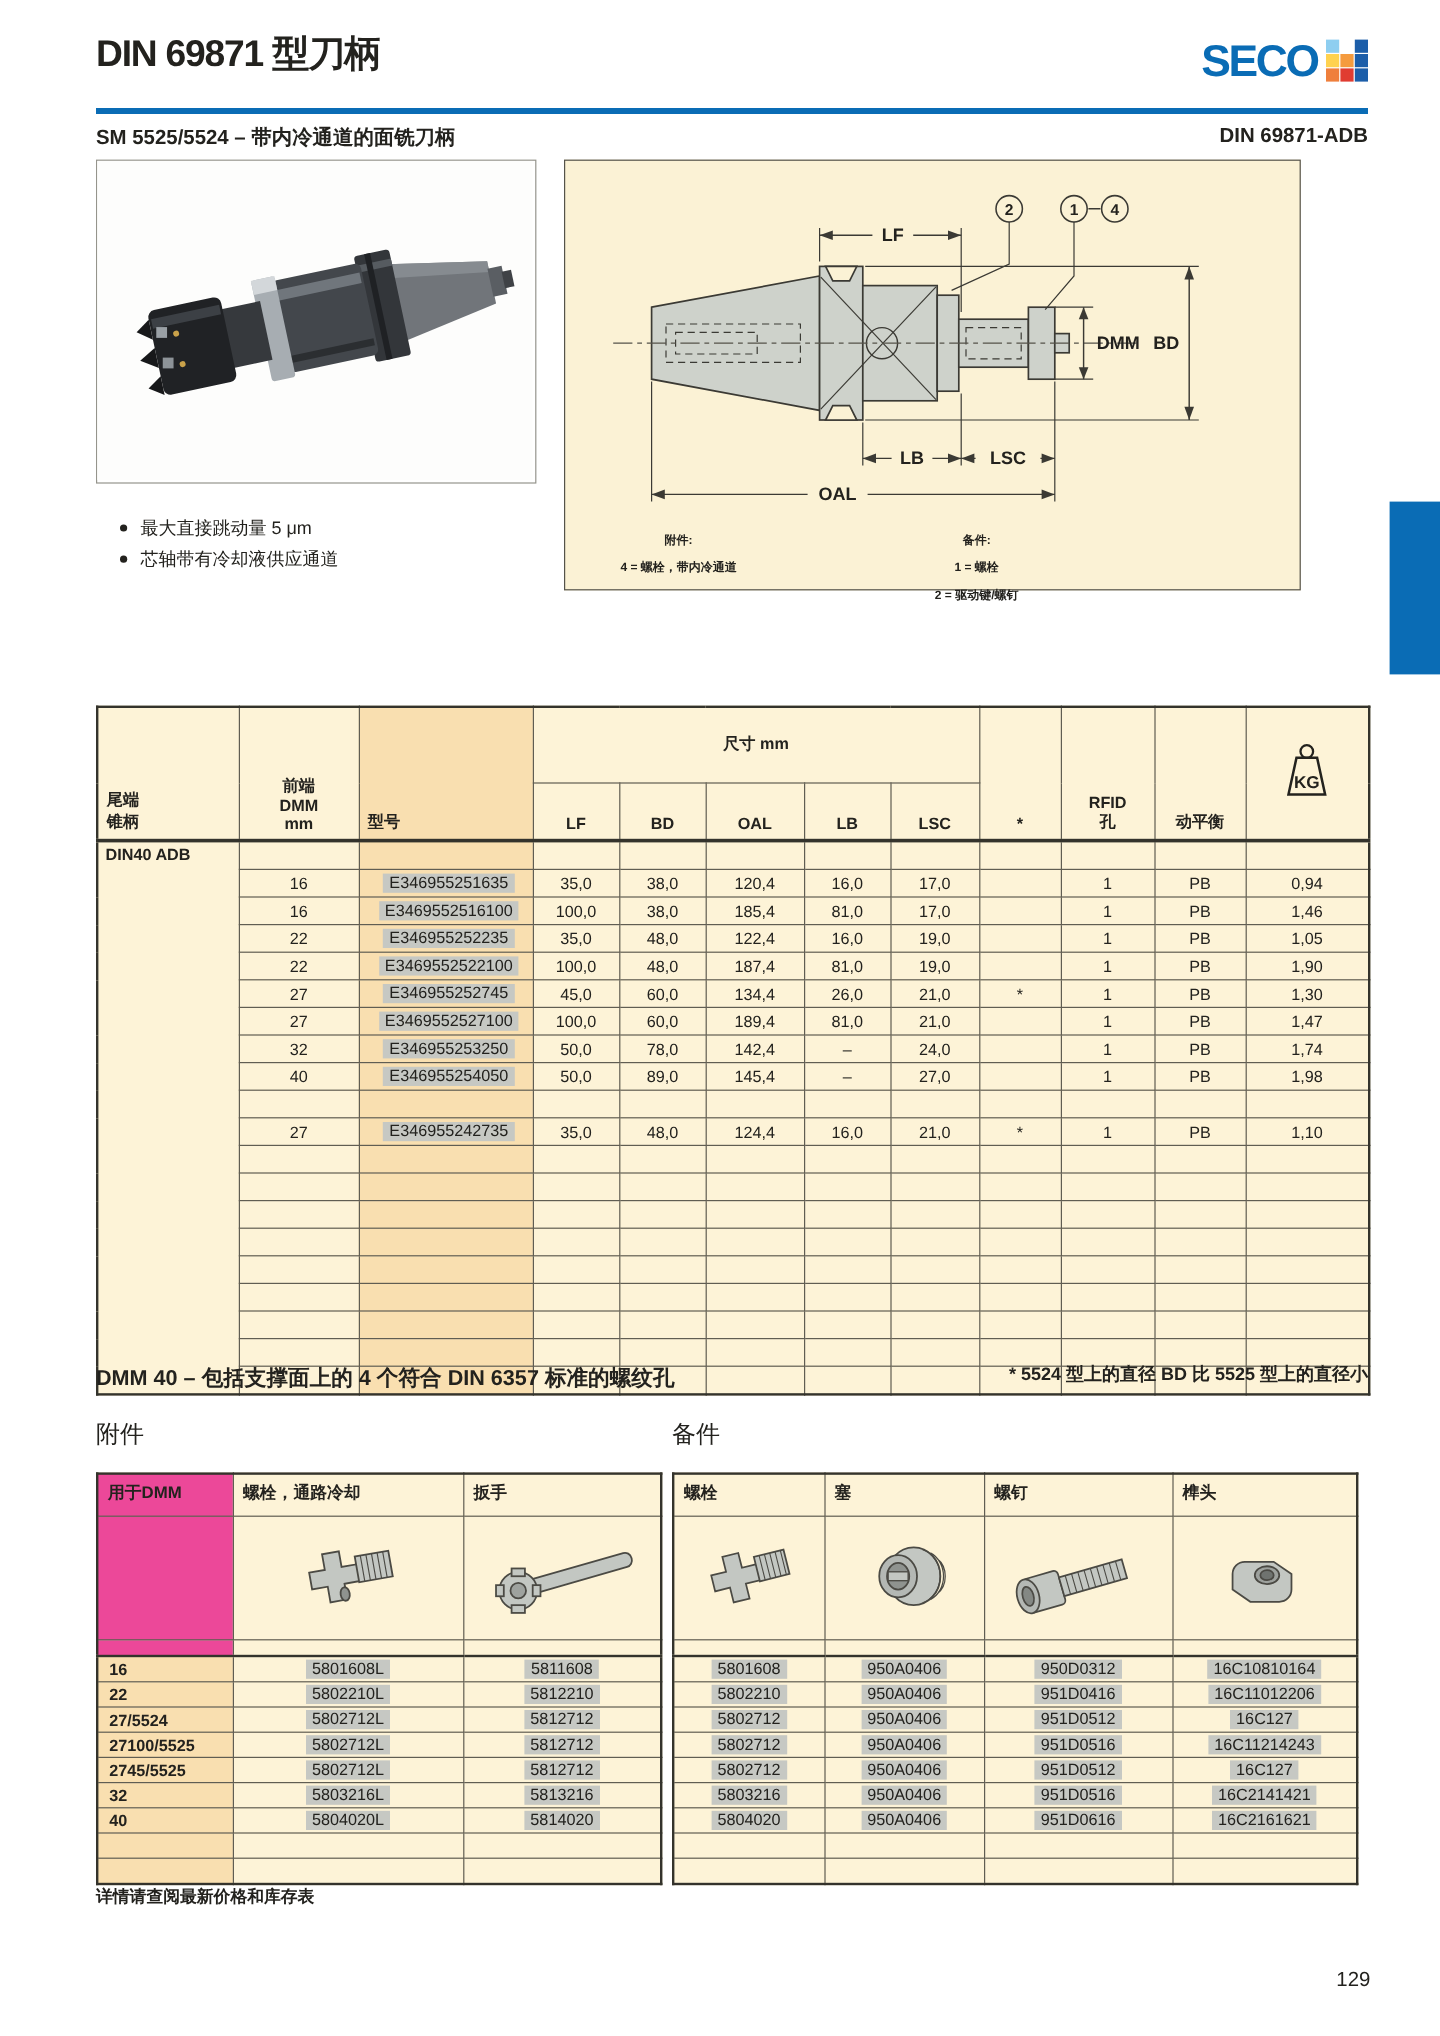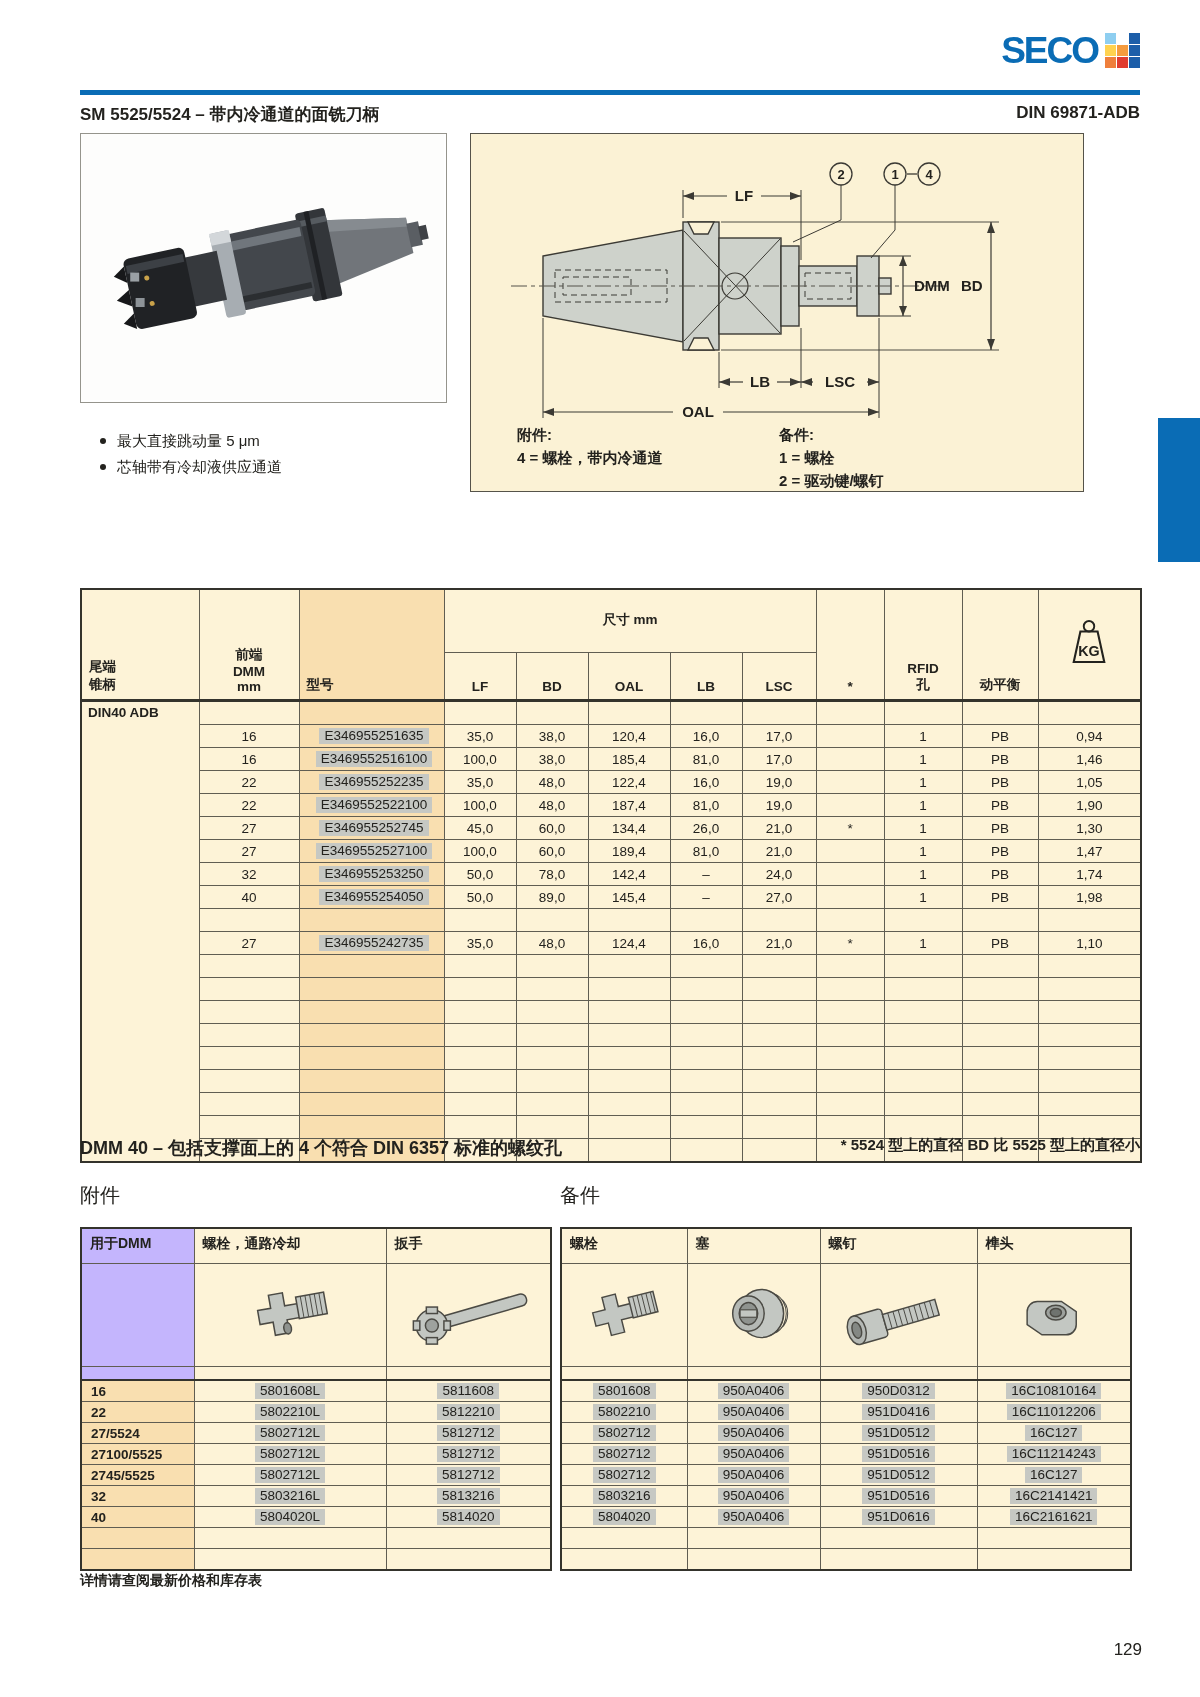--- a/index.html
+++ b/index.html
@@ -13,21 +13,21 @@
   .rule{position:absolute;left:80px;right:60px;top:90px;height:5px;background:#0a6cb5;}
   .sub-left{position:absolute;left:80px;top:103px;font-size:17px;font-weight:bold;}
   .sub-right{position:absolute;right:60px;top:103px;font-size:17px;font-weight:bold;}
   
   .photo-box{position:absolute;left:80px;top:133px;width:365px;height:268px;border:1px solid #95948c;background:#fff;}
   .features{position:absolute;left:82px;top:408px;font-size:15px;list-style:none;margin:18px;padding:0;}
   .features li{margin:4px 0;line-height:22px;}
   .features li::before{content:"";display:inline-block;width:6px;height:6px;border-radius:50%;background:#23221e;margin-right:11px;vertical-align:2px;}
   
   .diagram-box{position:absolute;left:470px;top:133px;width:612px;height:357px;background:#fbf2d5;border:1px solid #55534a;}
-  .diag-notes{position:absolute;top:289px;left:46px;font-size:15px;font-weight:bold;line-height:23px;}
+  .diag-notes{position:absolute;top:305px;left:46px;font-size:10px;font-weight:bold;line-height:23px;text-align:center;}
   .diag-notes.right{left:308px;}
   .blue-tab{position:absolute;right:0;top:418px;width:42px;height:144px;background:#0a6cb5;}
   
   .main-table{position:absolute;left:80px;top:588px;width:1060px;border-collapse:collapse;table-layout:fixed;
               background:#fdf3d7;font-size:13.5px;border:2px solid #34332c;}
   .main-table th,.main-table td{border:1px solid #605d52;}
   .main-table thead{border-bottom:3px solid #34332c;}
   .main-table th{font-weight:bold;vertical-align:bottom;text-align:center;padding:3px 4px 5px 4px;font-size:13.5px;}
   .main-table .th-left{text-align:left;padding-left:7px;}
   .main-table .dims-group{vertical-align:middle;height:54px;}
@@ -45,31 +45,32 @@
   .sec-acc{left:80px;} .sec-sp{left:560px;}
   
   .btab{position:absolute;top:1227px;border-collapse:collapse;table-layout:fixed;background:#fdf3d7;
         border:2px solid #34332c;font-size:13.5px;}
   .btab-left{left:80px;width:470px;} .btab-right{left:560px;width:570px;}
   .btab th,.btab td{border:1px solid #605d52;}
   .btab th{text-align:left;vertical-align:top;padding:6px 8px;font-size:14px;font-weight:bold;height:22px;}
   .btab td{text-align:center;height:20px;padding:0 2px;}
   .btab .img-row td{height:102px;vertical-align:middle;text-align:center;}
   .btab .gap-row td{height:12px;border-bottom:2px solid #34332c;}
-  .btab .dmm-col{background:#c4b5fd;}
+  .btab .dmm-col{background:#ec4899;}
   .btab td.dmm-cell{background:#f9dfb0;text-align:left;font-weight:bold;padding-left:9px;}
   .bottom-note{position:absolute;left:80px;top:1572px;font-size:14px;font-weight:bold;}
   .page-num{position:absolute;right:58px;top:1640px;font-size:17px;}
   svg text{font-family:"Liberation Sans","DejaVu Sans",sans-serif;}
 </style>
 </head>
 <body>
 
 <div class="page">
 
+  <div class="hdr-title">DIN 69871 型刀柄</div>
   <div class="brand">
     <span class="brand-text">SECO</span>
     <span class="brand-pixel-grid">
         <div style="background: rgb(142, 206, 240);"></div>
         <div style="background: rgb(255, 255, 255);"></div>
         <div style="background: rgb(28, 94, 169);"></div>
         <div style="background: rgb(255, 210, 79);"></div>
         <div style="background: rgb(245, 155, 62);"></div>
         <div style="background: rgb(28, 94, 169);"></div>
         <div style="background: rgb(239, 127, 60);"></div>

